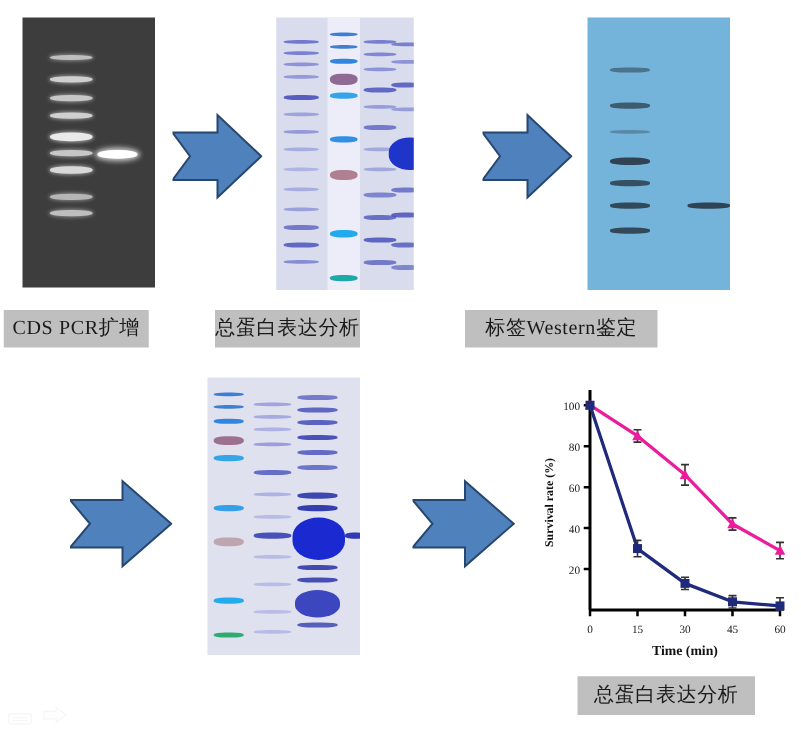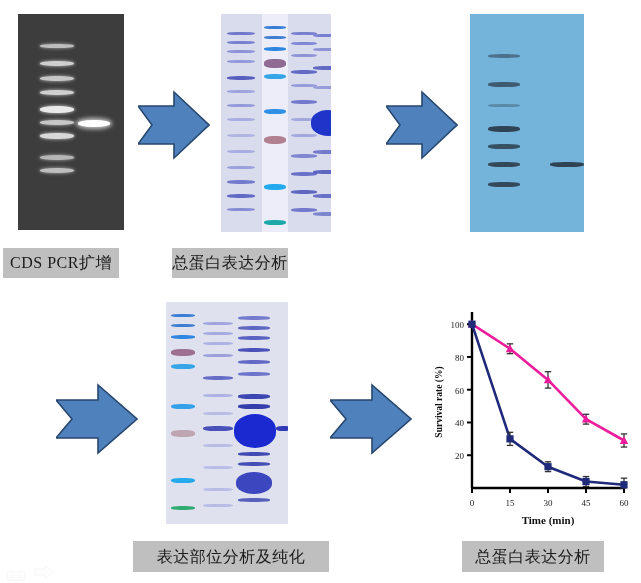--- a/index.html
+++ b/index.html
@@ -143,20 +143,21 @@
     <div class="wbband" style="left:18px;top:112px;width:32px;height:6px;opacity:.95;"></div>
     <div class="wbband" style="left:18px;top:130px;width:32px;height:5px;opacity:.85;"></div>
     <div class="wbband" style="left:18px;top:148px;width:32px;height:5px;opacity:.9;"></div>
     <div class="wbband" style="left:18px;top:168px;width:32px;height:5px;opacity:.9;"></div>
 
     <div class="wbband" style="left:80px;top:148px;width:34px;height:5px;opacity:.95;"></div>
   </div>
 
   <div class="chip" style="left:3px;top:248px;width:116px;height:30px;">CDS PCR扩增</div>
   <div class="chip" style="left:172px;top:248px;width:116px;height:30px;">总蛋白表达分析</div>
+  <div class="chip" style="left:372px;top:248px;width:154px;height:30px;">标签Western鉴定</div>
 
   <div class="arrow" style="left:56px;top:382px;width:82px;height:74px;">
     <svg viewBox="0 0 82 74" preserveAspectRatio="none">
       <polygon points="0,18 42,18 42,3 81,37 42,71 42,56 0,56 16,37" fill="#4f81bd" stroke="#27476e" stroke-width="1.6" stroke-linejoin="miter"></polygon>
     </svg>
   </div>
 
   <div class="panel sds" style="left:166px;top:302px;width:122px;height:222px;background:#dfe1ef;">
 
     <div class="pband" style="left:5px;top:12px;width:24px;height:3px;background:#3a7fd5;"></div>
@@ -269,21 +270,20 @@
         <line x1="154.8" y1="174.53333333333333" x2="161.2" y2="174.53333333333333" stroke="#333" stroke-width="1.3"></line>
         <line x1="154.8" y1="184.36190476190475" x2="161.2" y2="184.36190476190475" stroke="#333" stroke-width="1.3"></line>
         <rect x="154.4" y="175.84761904761905" width="7.2" height="7.2" fill="#1f2a7a"></rect>
         <line x1="196" y1="176.17142857142858" x2="196" y2="186" stroke="#333" stroke-width="1.3"></line>
         <line x1="192.8" y1="176.17142857142858" x2="199.2" y2="176.17142857142858" stroke="#333" stroke-width="1.3"></line>
         <line x1="192.8" y1="186" x2="199.2" y2="186" stroke="#333" stroke-width="1.3"></line>
         <rect x="192.4" y="179.12380952380954" width="7.2" height="7.2" fill="#1f2a7a"></rect>
       </svg>
   </div>
 
-  <div class="chip" style="left:133px;top:541px;width:196px;height:31px;">表达部位分析及纯化</div>
   <div class="chip" style="left:462px;top:541px;width:142px;height:31px;">总蛋白表达分析</div>
 
   <div class="wm" style="left:6px;top:567px;width:20px;height:10px;">
     <svg viewBox="0 0 20 10" width="20" height="10">
       <rect x="1" y="1" width="18" height="8" rx="1" fill="#fff" stroke="#e2e2e2"></rect>
       <line x1="4" y1="4" x2="16" y2="4" stroke="#e8e8e8"></line>
       <line x1="4" y1="6.5" x2="16" y2="6.5" stroke="#e8e8e8"></line>
     </svg>
   </div>
   <div class="wm" style="left:34px;top:565px;width:20px;height:14px;">

